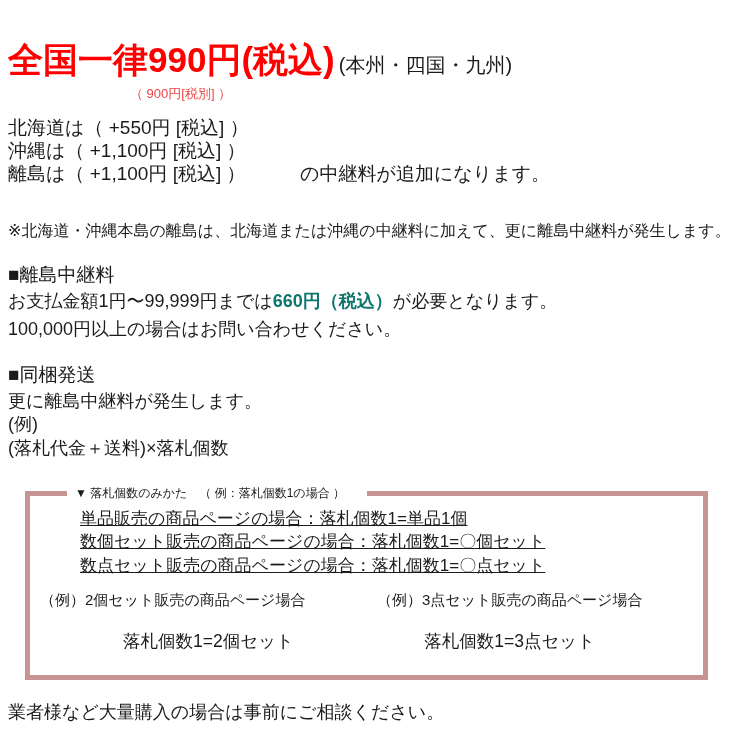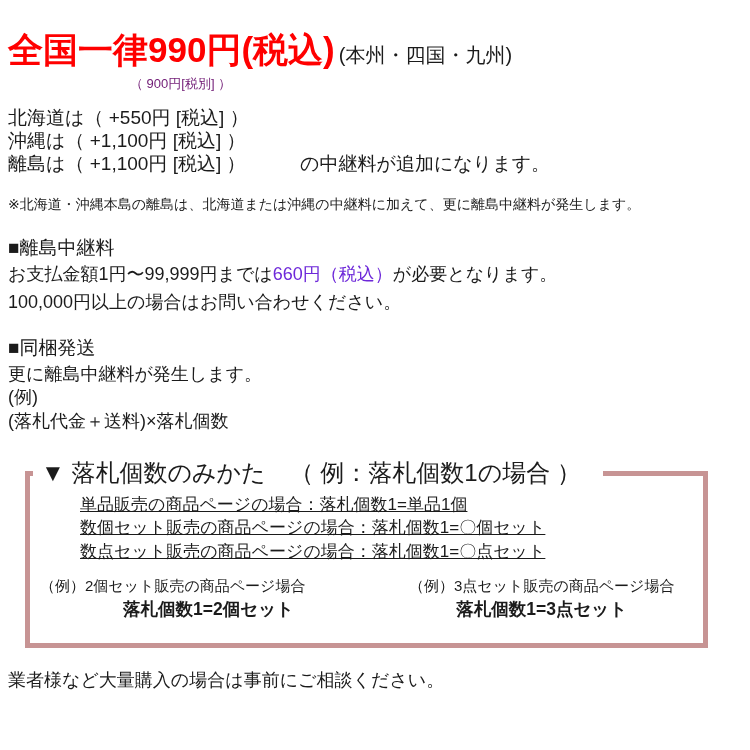--- a/index.html
+++ b/index.html
@@ -6,60 +6,60 @@
   body {
     width: 750px; height: 750px; overflow: hidden;
     font-family: "Liberation Sans", "DejaVu Sans", sans-serif;
     color: #1b1b1b;
     -webkit-font-smoothing: antialiased;
   }
   .page { padding: 19px 0 0 8px; }
 
   .sec-title { font-size: 19px; line-height: 1.05; }
 
-  .headline { margin-top: 8px; white-space: nowrap; }
+  .headline { margin-top: 18px; white-space: nowrap; }
   .headline-red { font-size: 35px; font-weight: bold; color: #ff0000; }
   .headline-black { font-size: 20px; color: #1b1b1b; margin-left: 4px; }
 
-  .subnote { font-size: 13px; color: #701a75; margin: 1px 0 0 122px; }
+  .subnote { font-size: 13px; color: #ef4444; margin: 1px 0 0 122px; }
 
   .surcharges { margin-top: 13px; font-size: 19px; line-height: 23px; }
   .remote-left { display: inline-block; width: 292px; }
 
-  .note { margin-top: 19px; font-size: 14px; line-height: 20px; }
+  .note { margin-top: 36px; font-size: 16px; line-height: 20px; }
 
   .example { margin: 13px 0 0 5px; font-size: 15px; line-height: 22px; }
 
   .section { margin-top: 24px; }
   .body-line { font-size: 18px; line-height: 23px; margin-top: 5px; }
-  .inline-red { color: #6d28d9; }
+  .inline-red { color: #0f766e; font-weight: bold; }
 
   .bundle-line { font-size: 18px; line-height: 22.5px; margin-top: 1px; }
   .bundle-first { margin-top: 5px; }
 
   fieldset.count-box {
     box-sizing: border-box;
     width: 683px;
     margin: 28px 0 0 17px;
     border: 5px solid #c79494;
     padding: 6px 0 22px 0;
   }
   fieldset.count-box legend {
-    margin-left: 3px;
+    margin-left: 37px;
     padding: 0 22px 0 8px;
-    font-size: 24px;
+    font-size: 12px;
     line-height: 1.1;
     color: #1b1b1b;
   }
   .rules { margin-left: 50px; font-size: 17px; line-height: 23.5px; text-decoration: underline; }
-  .ex-row { display: flex; margin-top: 14px; gap: 32px; }
+  .ex-row { display: flex; margin-top: 14px; }
   .ex-col { }
   .ex-col-1 { margin-left: 10px; width: 337px; }
   .ex-caption { font-size: 15px; line-height: 18px; }
-  .ex-result { font-size: 17.5px; font-weight: bold; text-align: center; margin-top: 2px; }
+  .ex-result { font-size: 17.5px; font-weight: normal; text-align: center; margin-top: 20px; }
 
   .footer { margin-top: 21px; font-size: 18px; line-height: 23.5px; }
 </style>
 </head>
 <body>
 
 <div class="page">
 
   <div>
     <div class="headline">

